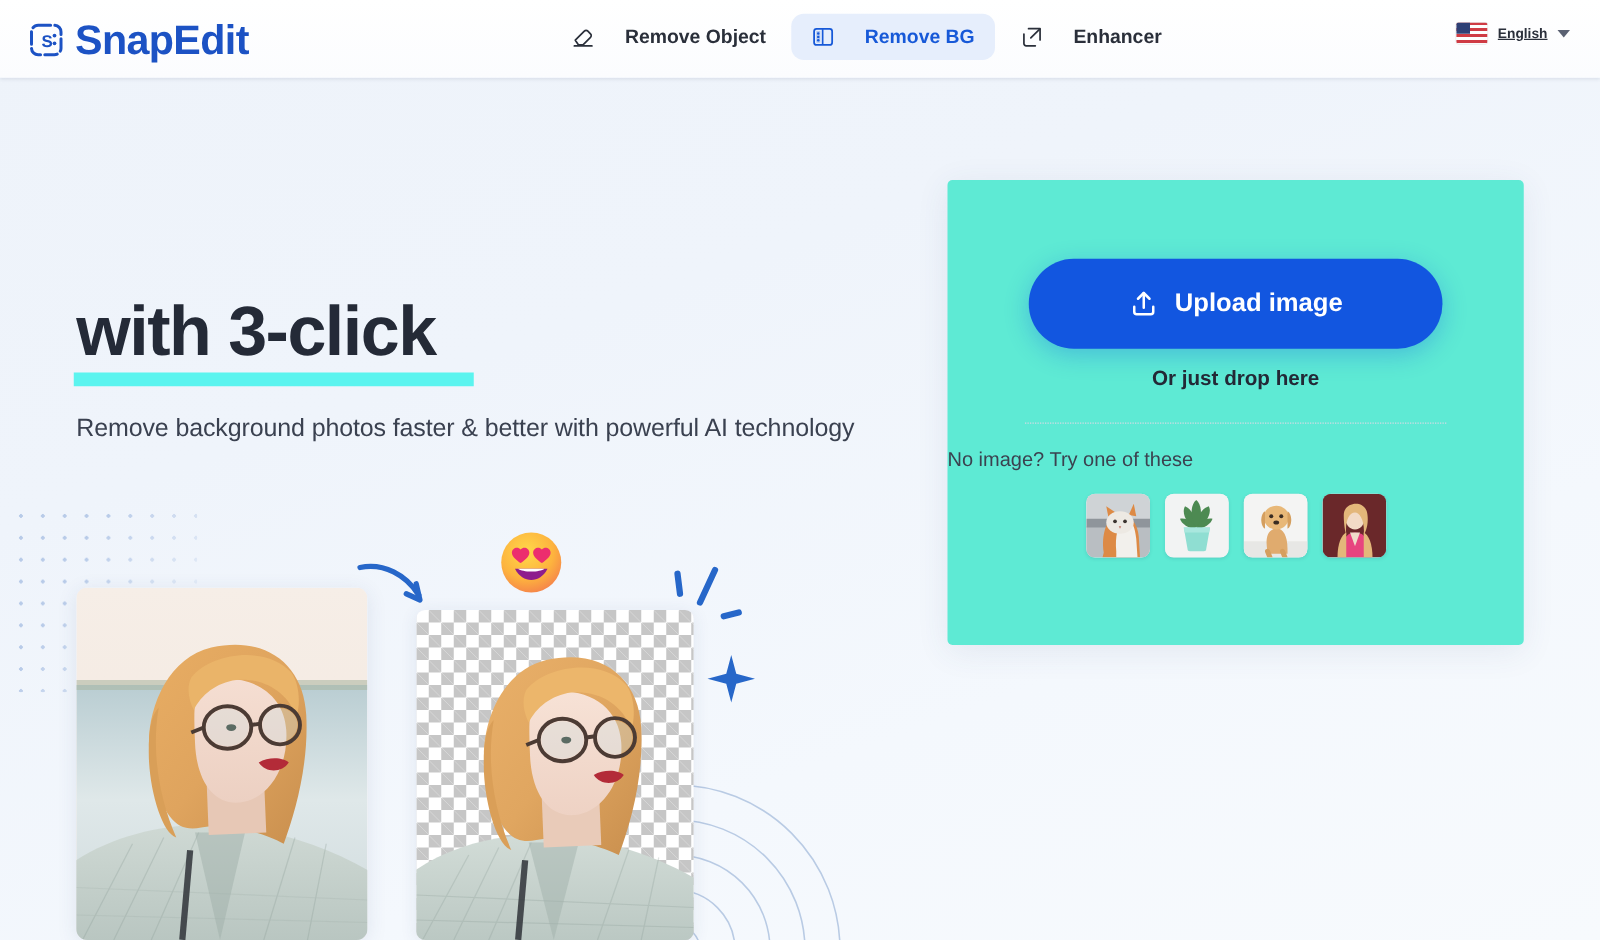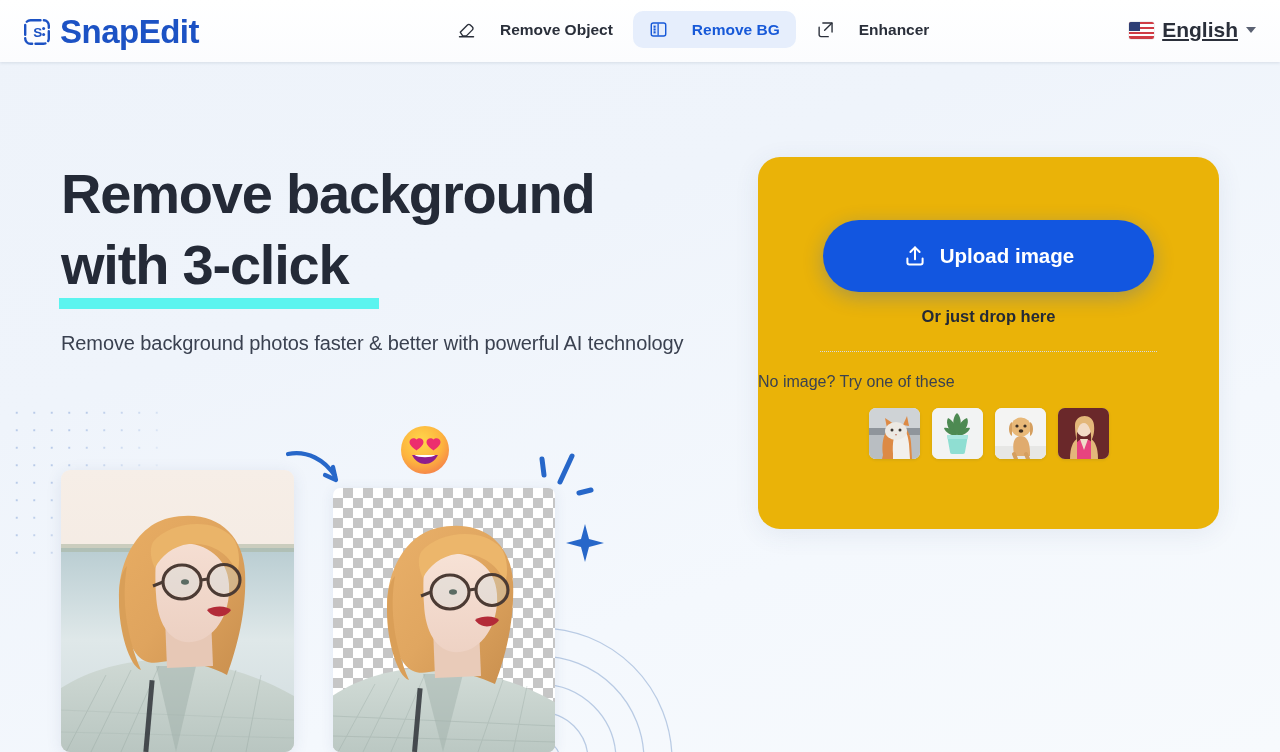--- a/index.html
+++ b/index.html
@@ -29,21 +29,21 @@
   }
   .nav-item.active { background:#e6eefc; color:#1759d8; }
   .nav-ico { width:19px; height:19px; display:block; flex:none; }
 
   #lang { position:absolute; right:24px; top:18px; display:flex; align-items:center; gap:8px; cursor:pointer; }
   .flag { width:25px; height:17px; border-radius:2px; overflow:hidden; position:relative; flex:none;
           box-shadow:0 0 0 .5px rgba(0,0,0,.12); }
   .flag .stripes { position:absolute; inset:0;
       background:repeating-linear-gradient(180deg,#cf3b44 0 2.4px,#fdfdfd 2.4px 4.8px); }
   .flag .canton { position:absolute; left:0; top:0; width:11px; height:9.2px; background:#2e3f75; }
-  .lang-text { font-size:21px; font-weight:bold; color:#2a2f3a;text-decoration:underline; }
+  .lang-text { font-size:11px; font-weight:bold; color:#2a2f3a;text-decoration:underline; }
   .chev { width:0;height:0;border-left:5px solid transparent;border-right:5px solid transparent;border-top:6px solid #5a6172; }
 
   
   #hero { position:absolute; left:61px; top:158px; width:700px; z-index:20; }
   #hero h1 {
     font-size:56px; line-height:71px; font-weight:bold;
     color:#242a37; letter-spacing:-1.2px;
   }
   .h-line2 { position:relative; display:inline-block; }
   .h-underline {
@@ -85,22 +85,22 @@
   }
   .pimg { position:absolute; inset:0; }
 
   
   #arrow { position:absolute; left:285px; top:448px; width:75px; height:42px; z-index:18; }
   #emoji { position:absolute; left:398px; top:423px; width:54px; height:54px; z-index:18; }
   #marks { position:absolute; left:525px; top:442px; width:90px; height:125px; z-index:18; }
 
   
   #card {
-    position:absolute; left:758px; top:157px; width:461px; height:372px;
-    background:#eab308; border-radius:22px; z-index:20;
+    position:absolute; left:758px; top:144px; width:461px; height:372px;
+    background:#5eead4; border-radius:4px; z-index:20;
     box-shadow:0 5px 26px rgba(50,75,125,.09);
   }
   #upload-btn {
     position:absolute; left:65px; top:63px; width:331px; height:72px;
     background:#1256e0; border-radius:40px; border:none; cursor:pointer;
     display:flex; align-items:center; justify-content:center; gap:13px;
     color:#fff; font-size:20.5px; font-weight:bold;
     box-shadow:0 5px 20px rgba(18,86,224,.30);
     font-family:"Liberation Sans",sans-serif;
   }
@@ -198,21 +198,21 @@
     <path d="M20 160 A 20 20 0 0 0 0 140"></path>
     <path d="M48 160 A 48 48 0 0 0 0 112"></path>
     <path d="M76 160 A 76 76 0 0 0 0 84"></path>
     <path d="M104 160 A 104 104 0 0 0 0 56"></path>
     <path d="M132 160 A 132 132 0 0 0 0 28"></path>
   </g>
 </svg>
 
 <div id="hero">
   <h1>
-    <span>Remove background</span><br>
+    <br>
     <span class="h-line2">
       <span class="h-underline"></span>
       <span>with 3-click</span>
     </span>
   </h1>
   <p>Remove background photos faster &amp; better with powerful AI technology</p>
 </div>
 
 <div id="photo-before">
   <svg class="pimg" viewBox="0 0 233 282" preserveAspectRatio="xMidYMid slice">

